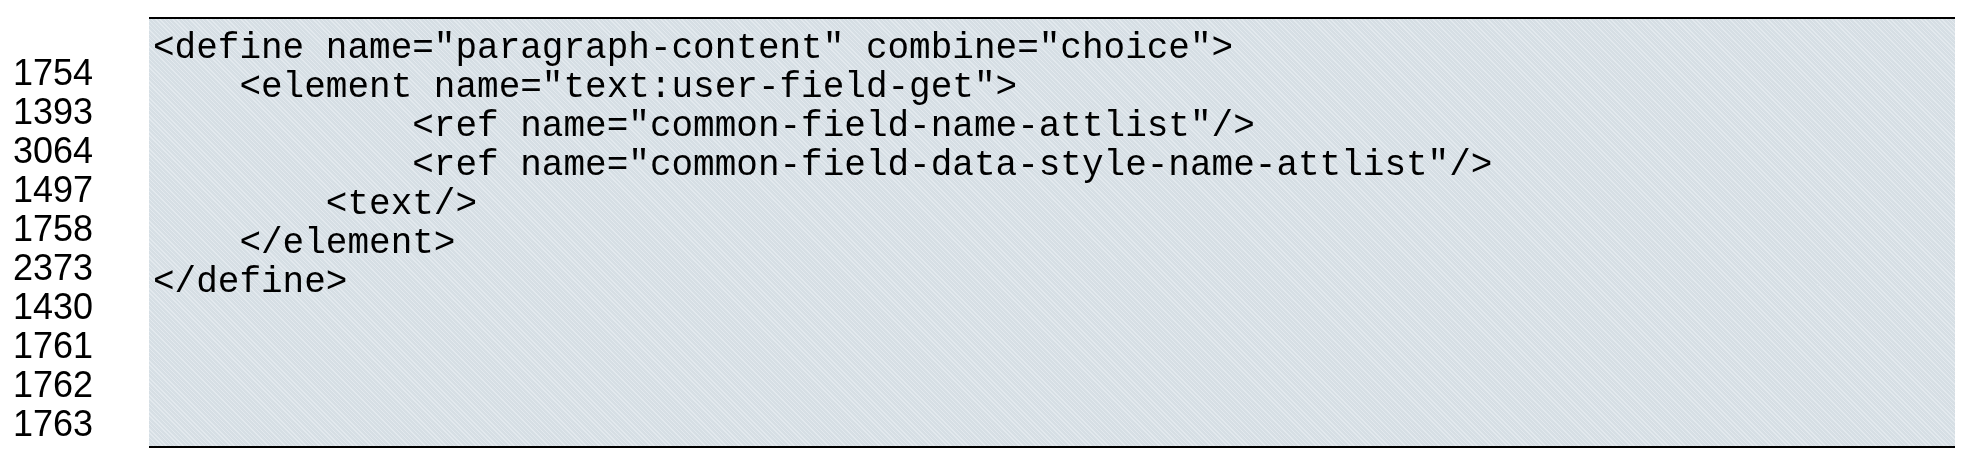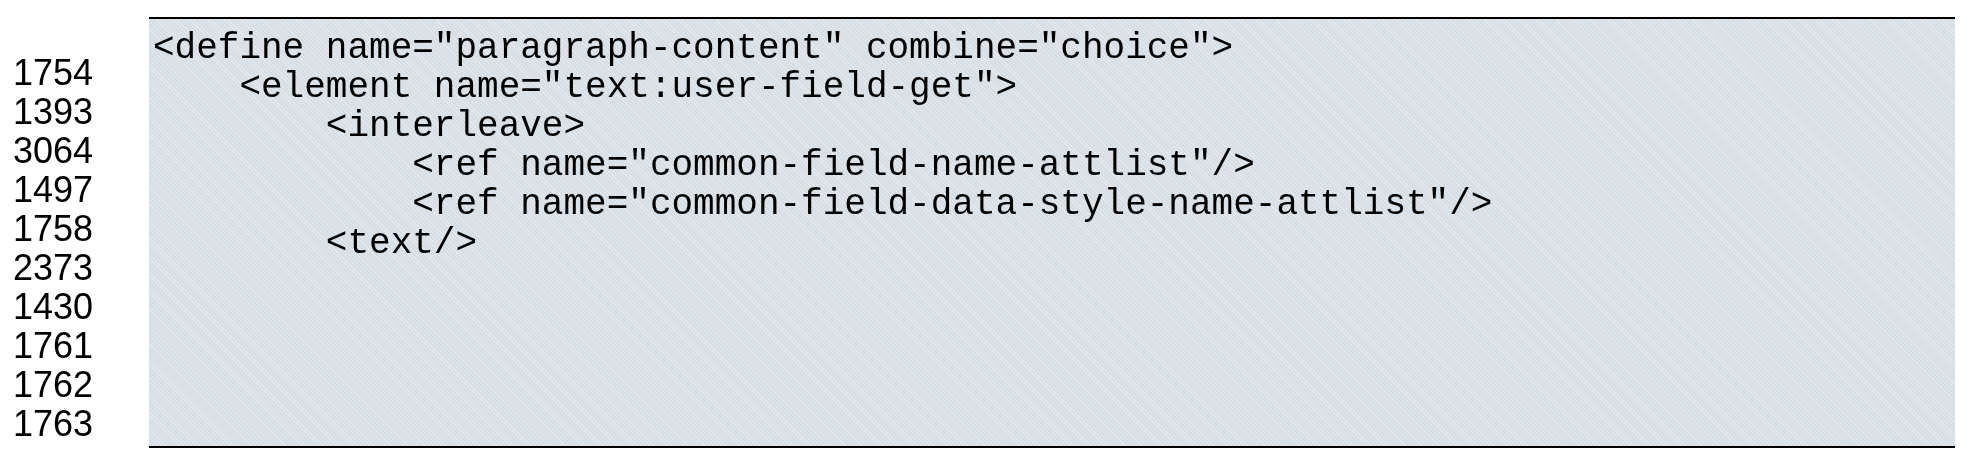--- a/index.html
+++ b/index.html
@@ -70,19 +70,20 @@
     <div class="line-number">2373</div>
     <div class="line-number">1430</div>
     <div class="line-number">1761</div>
     <div class="line-number">1762</div>
     <div class="line-number">1763</div>
   </div>
 
   <div class="codebox">
     <div class="code-line">&lt;define name="paragraph-content" combine="choice"&gt;</div>
     <div class="code-line">    &lt;element name="text:user-field-get"&gt;</div>
-    <div class="code-line">        &lt;interleave&gt;</div>
     <div class="code-line">            &lt;ref name="common-field-name-attlist"/&gt;</div>
     <div class="code-line">            &lt;ref name="common-field-data-style-name-attlist"/&gt;</div>
     <div class="code-line">        &lt;text/&gt;</div>
+    <div class="code-line">    &lt;/element&gt;</div>
+    <div class="code-line">&lt;/define&gt;</div>
   </div>
 
 </div>
 
 </body></html>

